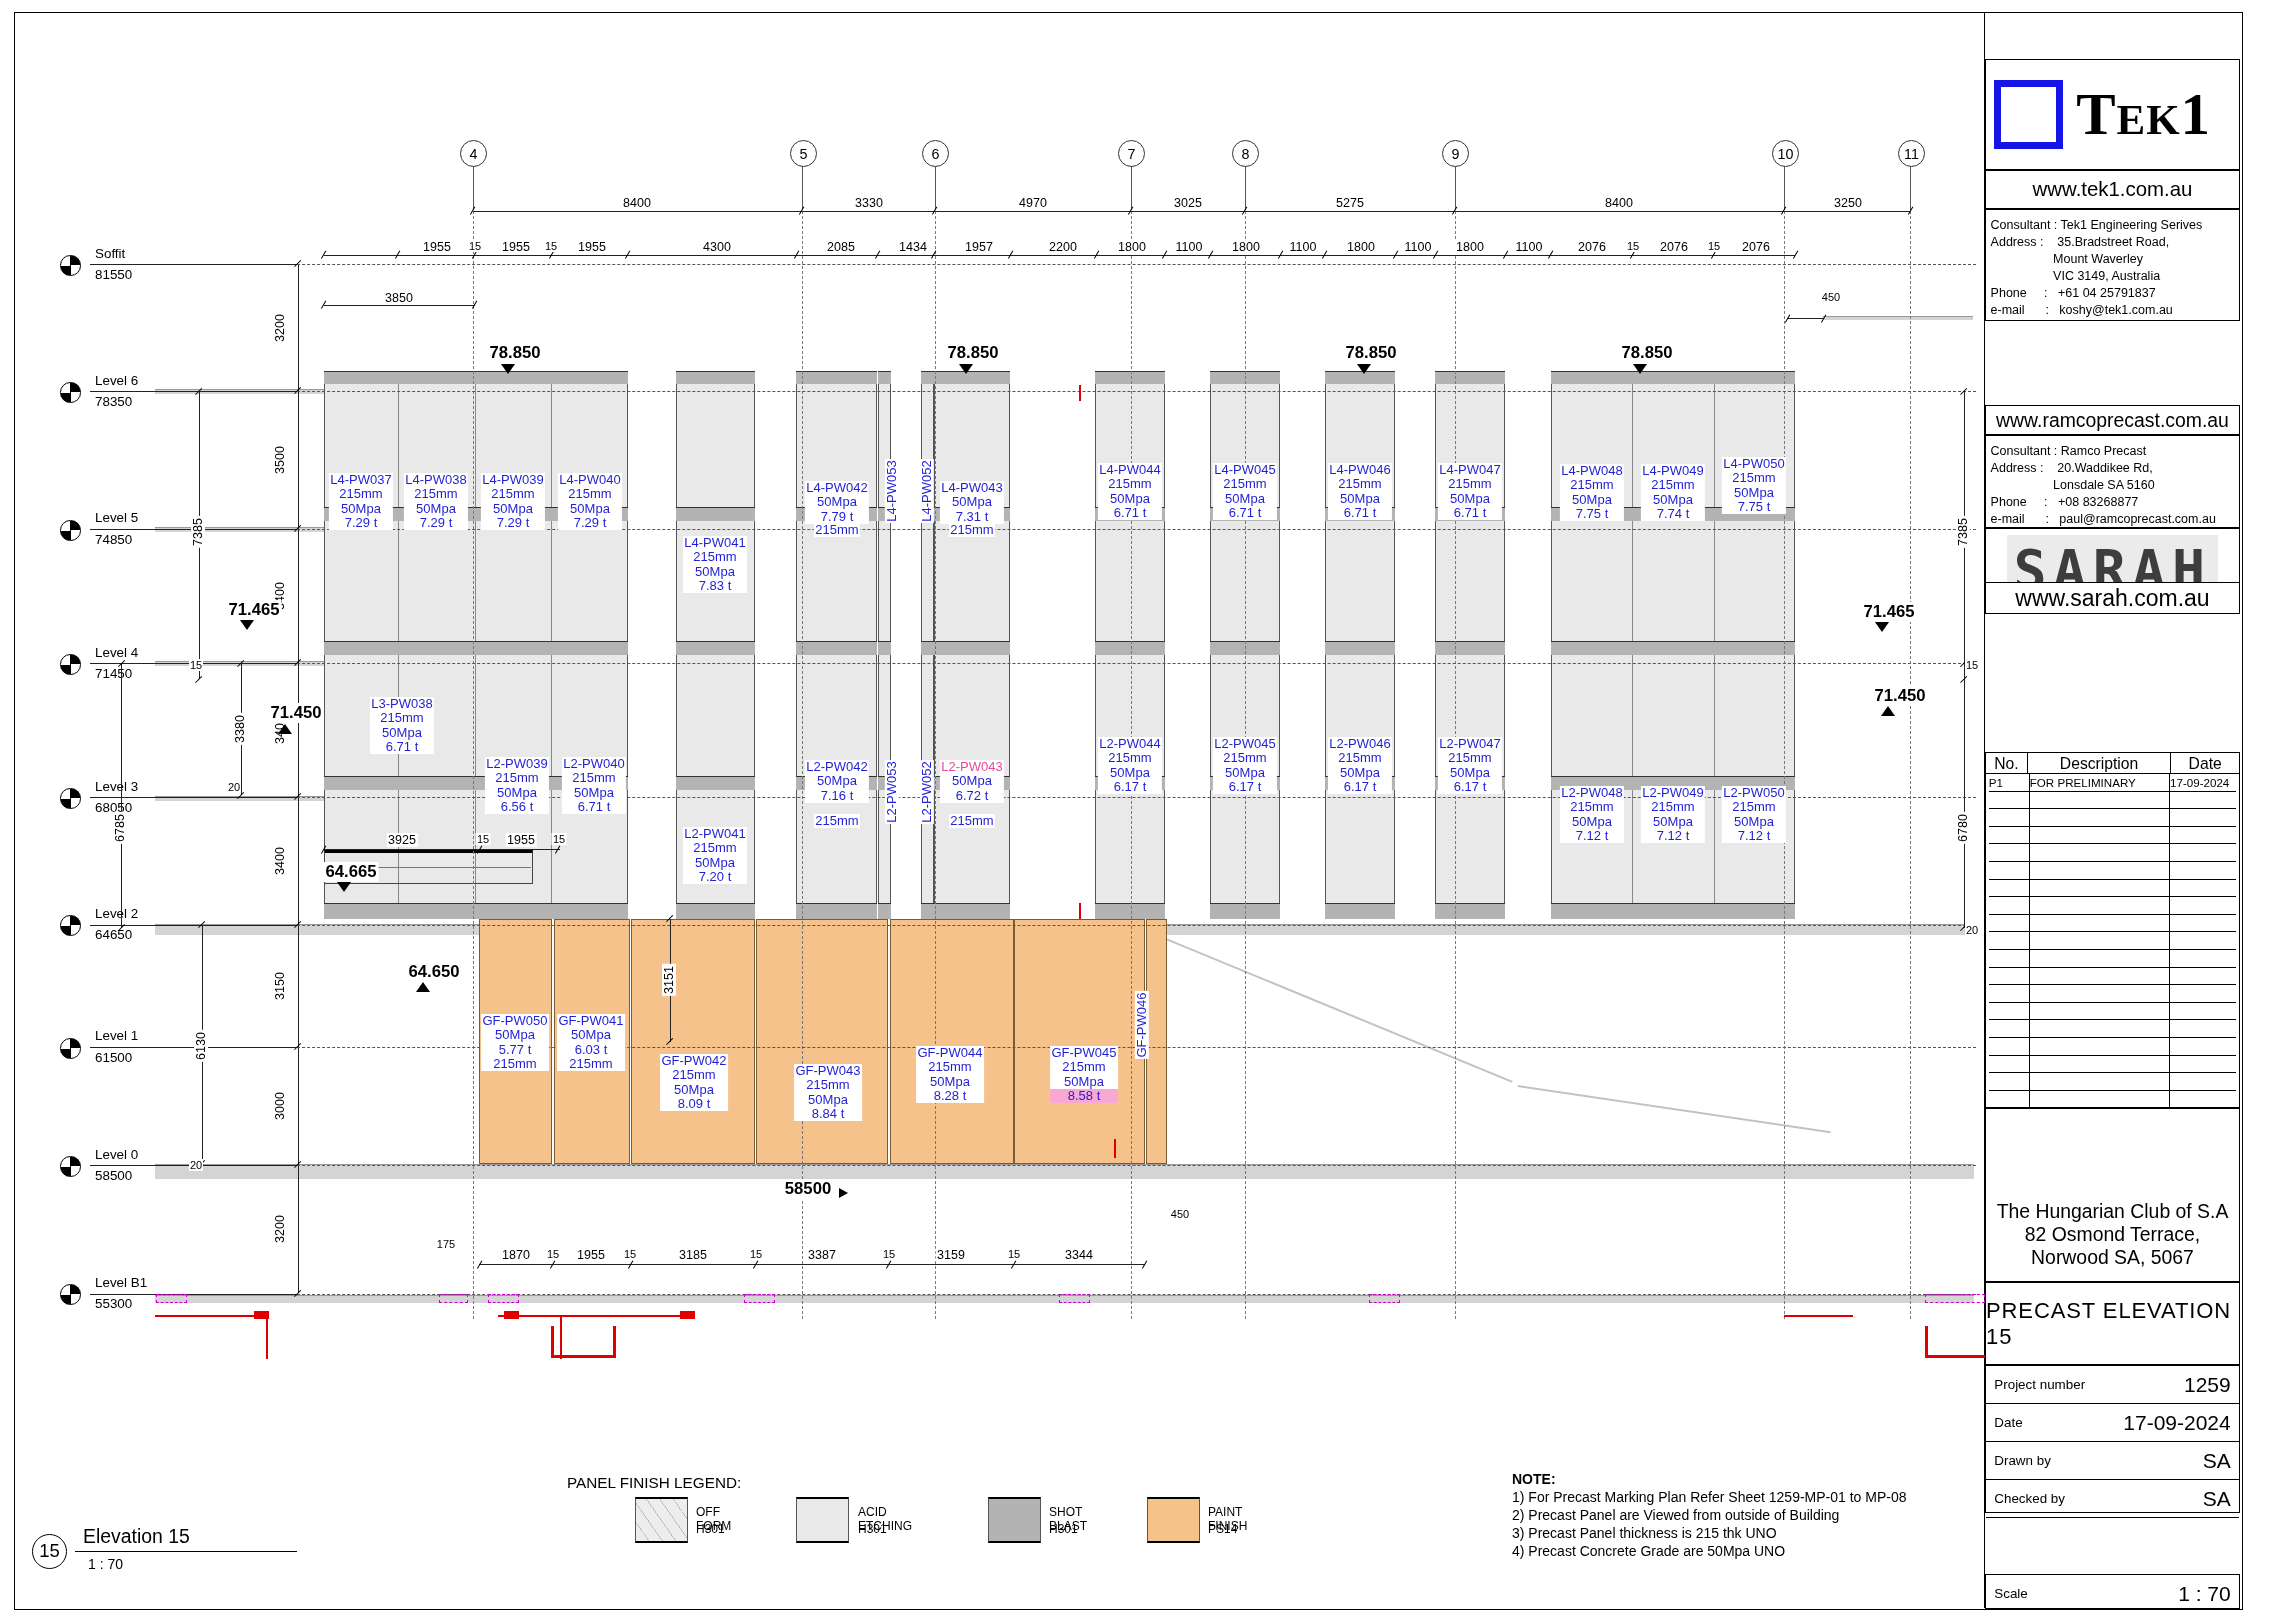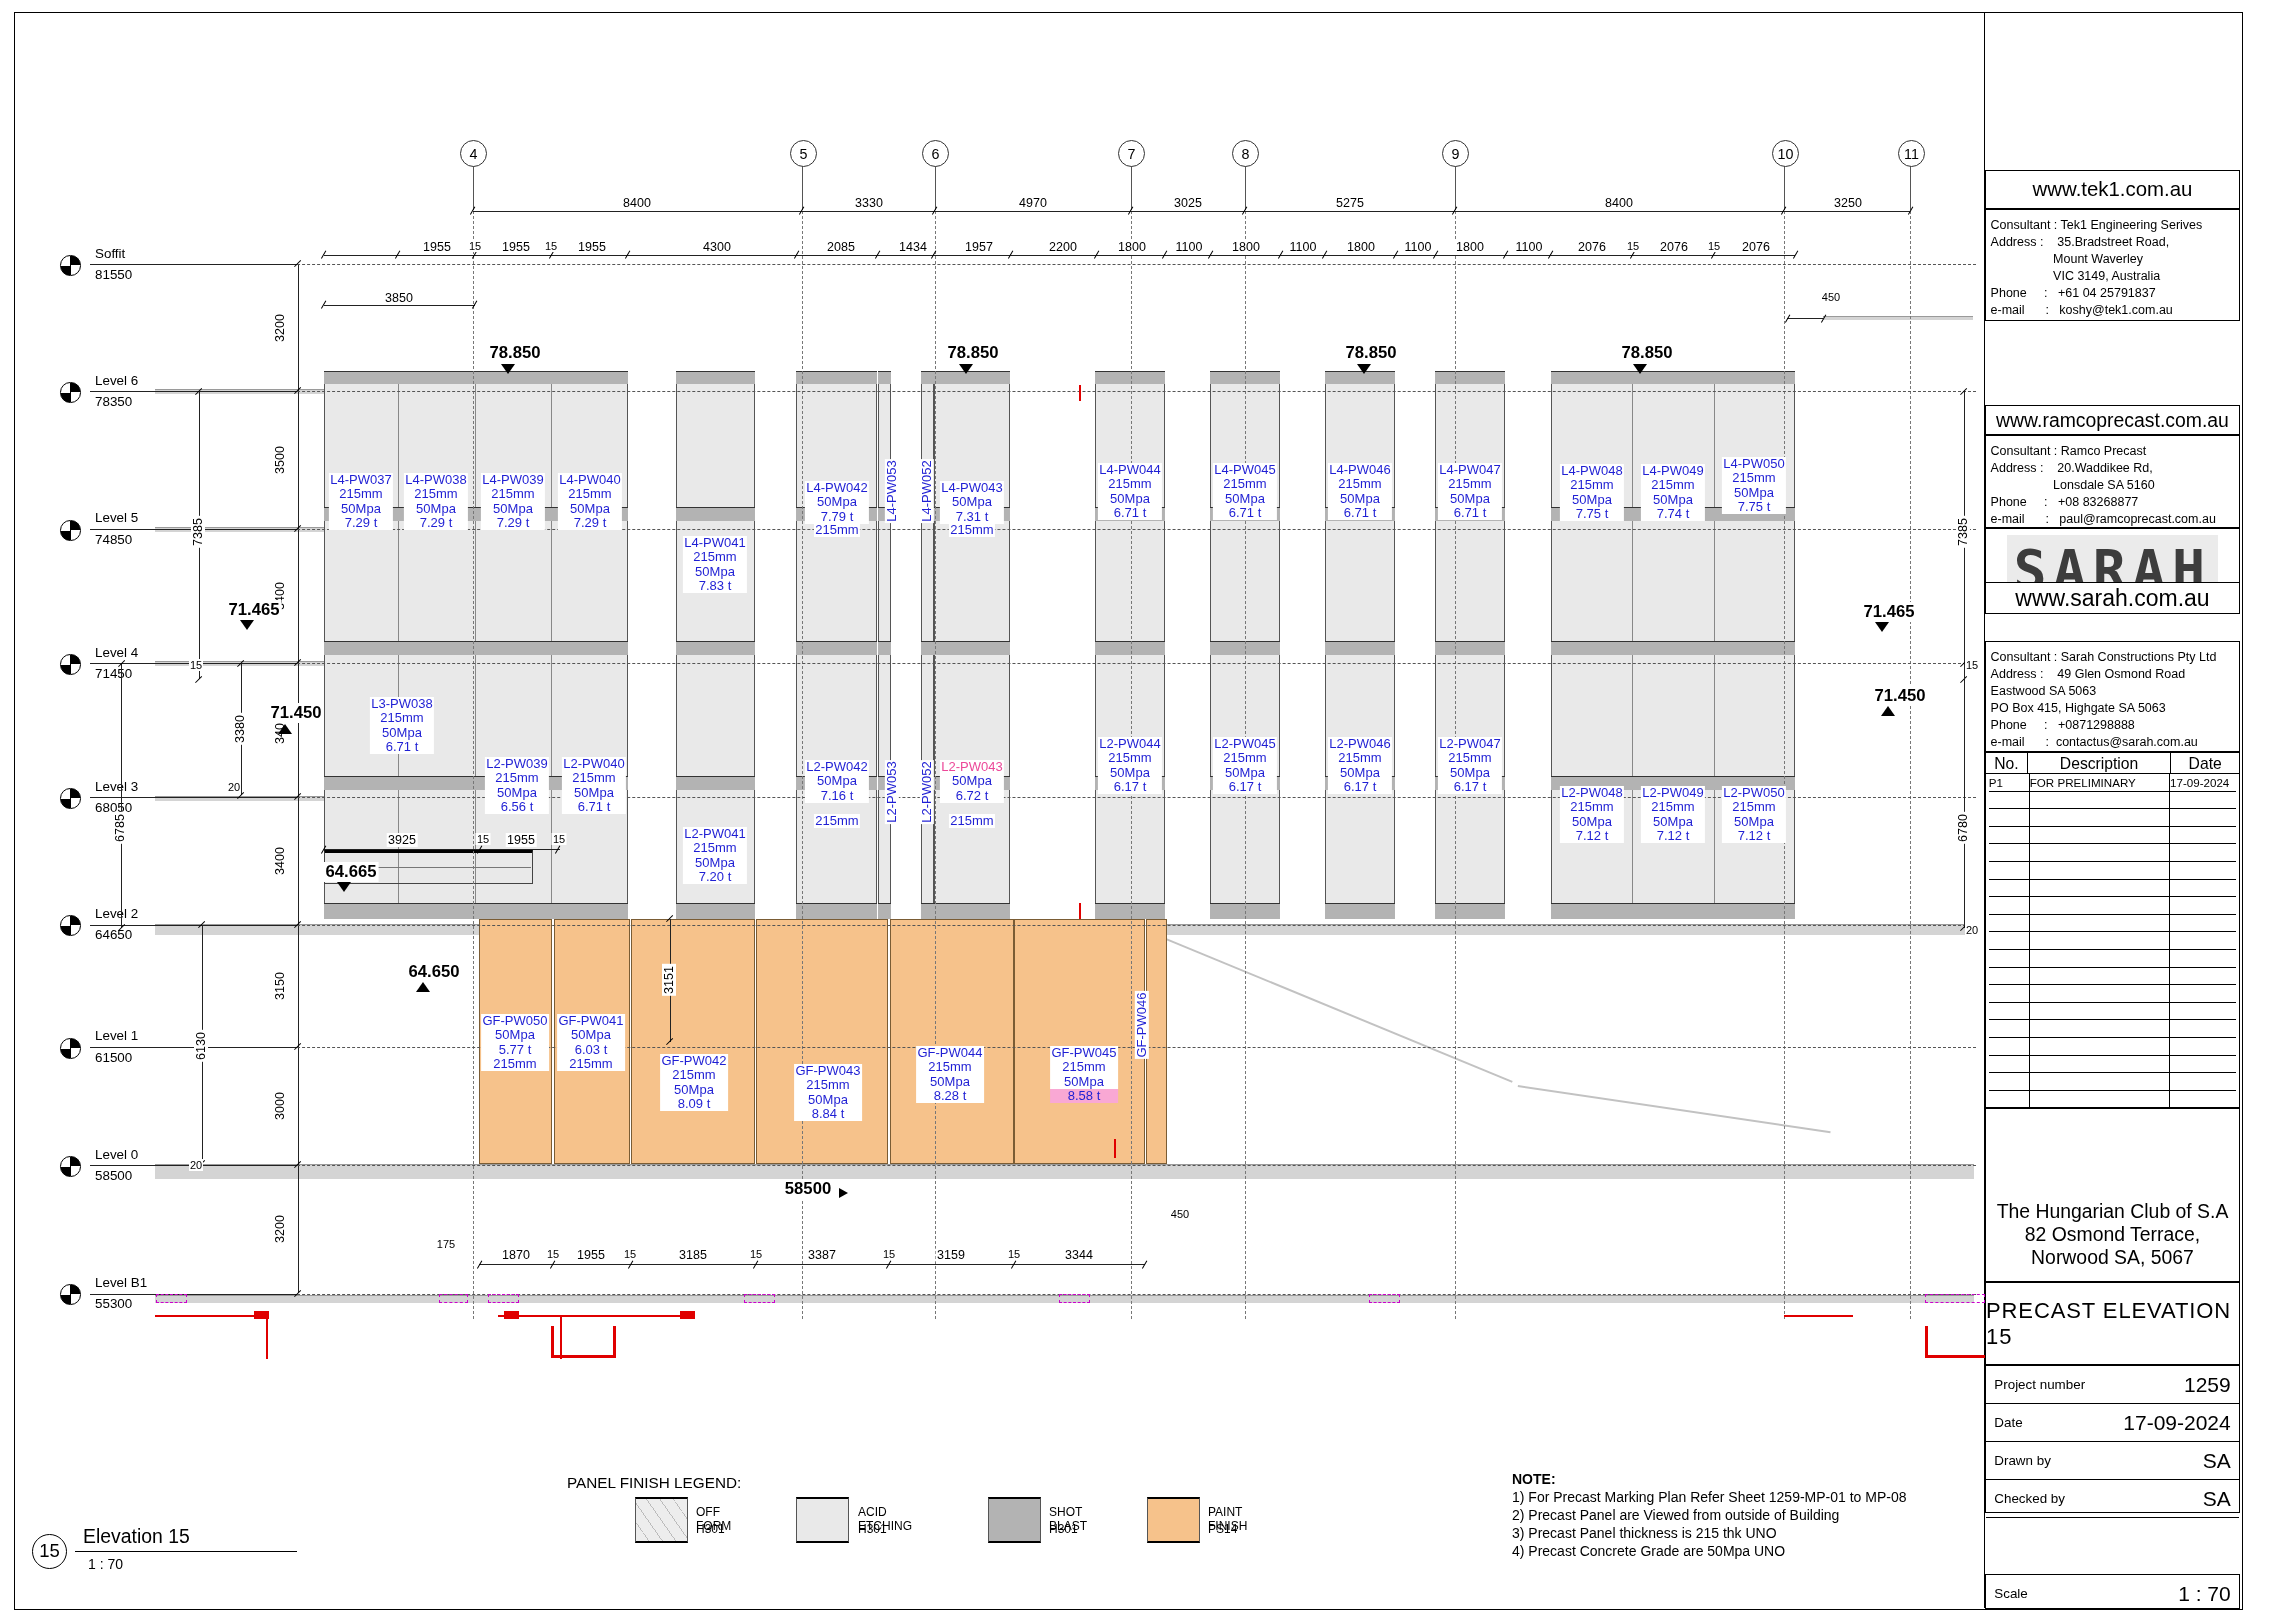--- a/index.html
+++ b/index.html
@@ -667,31 +667,34 @@
       </div>
   </div>
 
   <div class="abs" id="viewtitle" style="width:278px;height:65px;">
     <div class="vcirc">15</div>
     <div class="vname">Elevation 15</div>
     <div class="vline"></div>
     <div class="vscale">1 : 70</div>
   </div>
 
+  <div class="tb abs" id="tb-tek1-logo">
+    <div class="tek1sq"></div>
+    <div class="tek1txt"><span class="big" id="t1a">T</span><span class="sml" id="t1b">EK</span><span class="big" id="t1c">1</span></div>
+  </div>
   <div class="tb abs web" id="tb-tek1-web">www.tek1.com.au</div>
   <div class="tb abs info" id="tb-tek1-info"><div>Consultant : Tek1 Engineering Serives</div><div>Address :    35.Bradstreet Road,</div><div>                  Mount Waverley</div><div>                  VIC 3149, Australia</div><div>Phone     :   +61 04 25791837</div><div>e-mail      :   koshy@tek1.com.au</div></div>
 
   <div class="tb abs web" id="tb-ramco-web">www.ramcoprecast.com.au</div>
   <div class="tb abs info" id="tb-ramco-info"><div>Consultant : Ramco Precast</div><div>Address :    20.Waddikee Rd,</div><div>                  Lonsdale SA 5160</div><div>Phone     :   +08 83268877</div><div>e-mail      :   paul@ramcoprecast.com.au</div></div>
 
   <div class="tb abs" id="tb-sarah-logo">
     <div class="sarahtxt">SARAH</div>
   </div>
   <div class="tb abs web" id="tb-sarah-web">www.sarah.com.au</div>
-  <div class="tb abs info" id="tb-sarah-info"><div>Consultant : Sarah Constructions Pty Ltd</div><div>Address :    49 Glen Osmond Road</div><div>Eastwood SA 5063</div><div>PO Box 415, Highgate SA 5063</div><div>Phone     :   +0871298888</div><div>e-mail      :  contactus@sarah.com.au</div></div>
 
   <div class="tb abs" id="tb-rev">
       <div class="revrow revhead">
         <div class="rc1">No.</div>
         <div class="rc2">Description</div>
         <div class="rc3">Date</div>
       </div>
       <div class="revrow revdata">
         <div class="rc1">P1</div>
         <div class="rc2">FOR PRELIMINARY</div>

